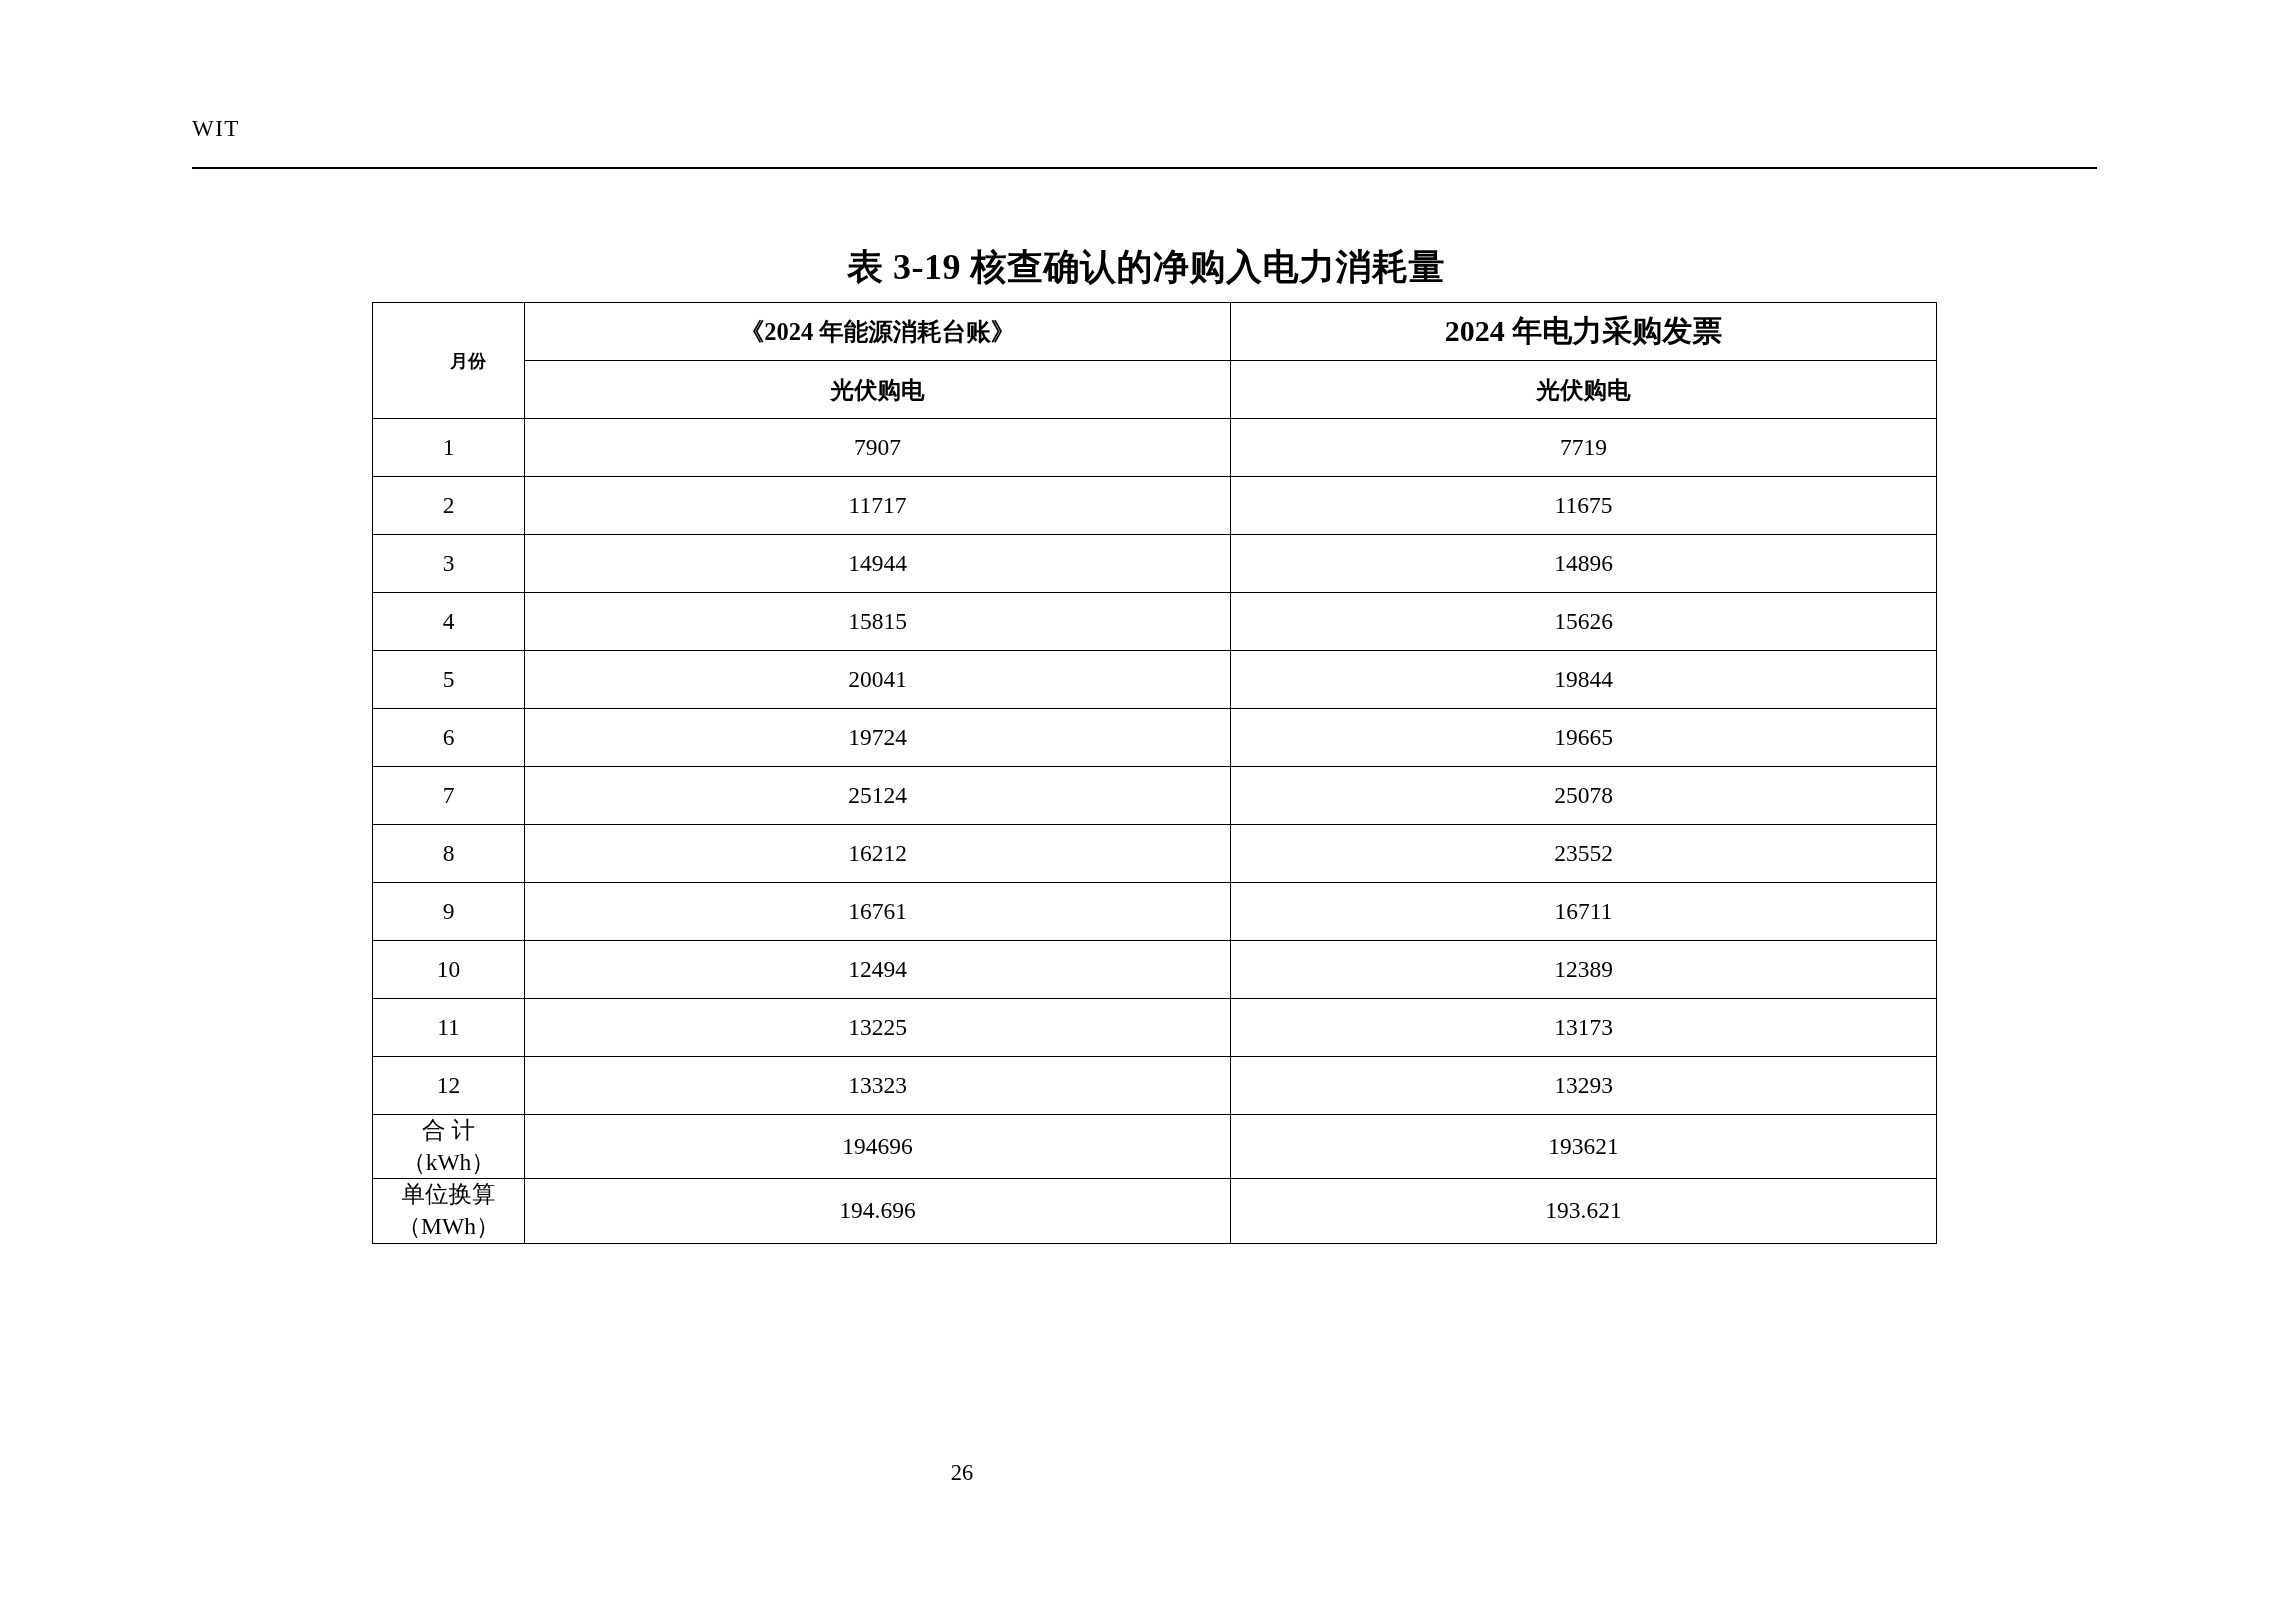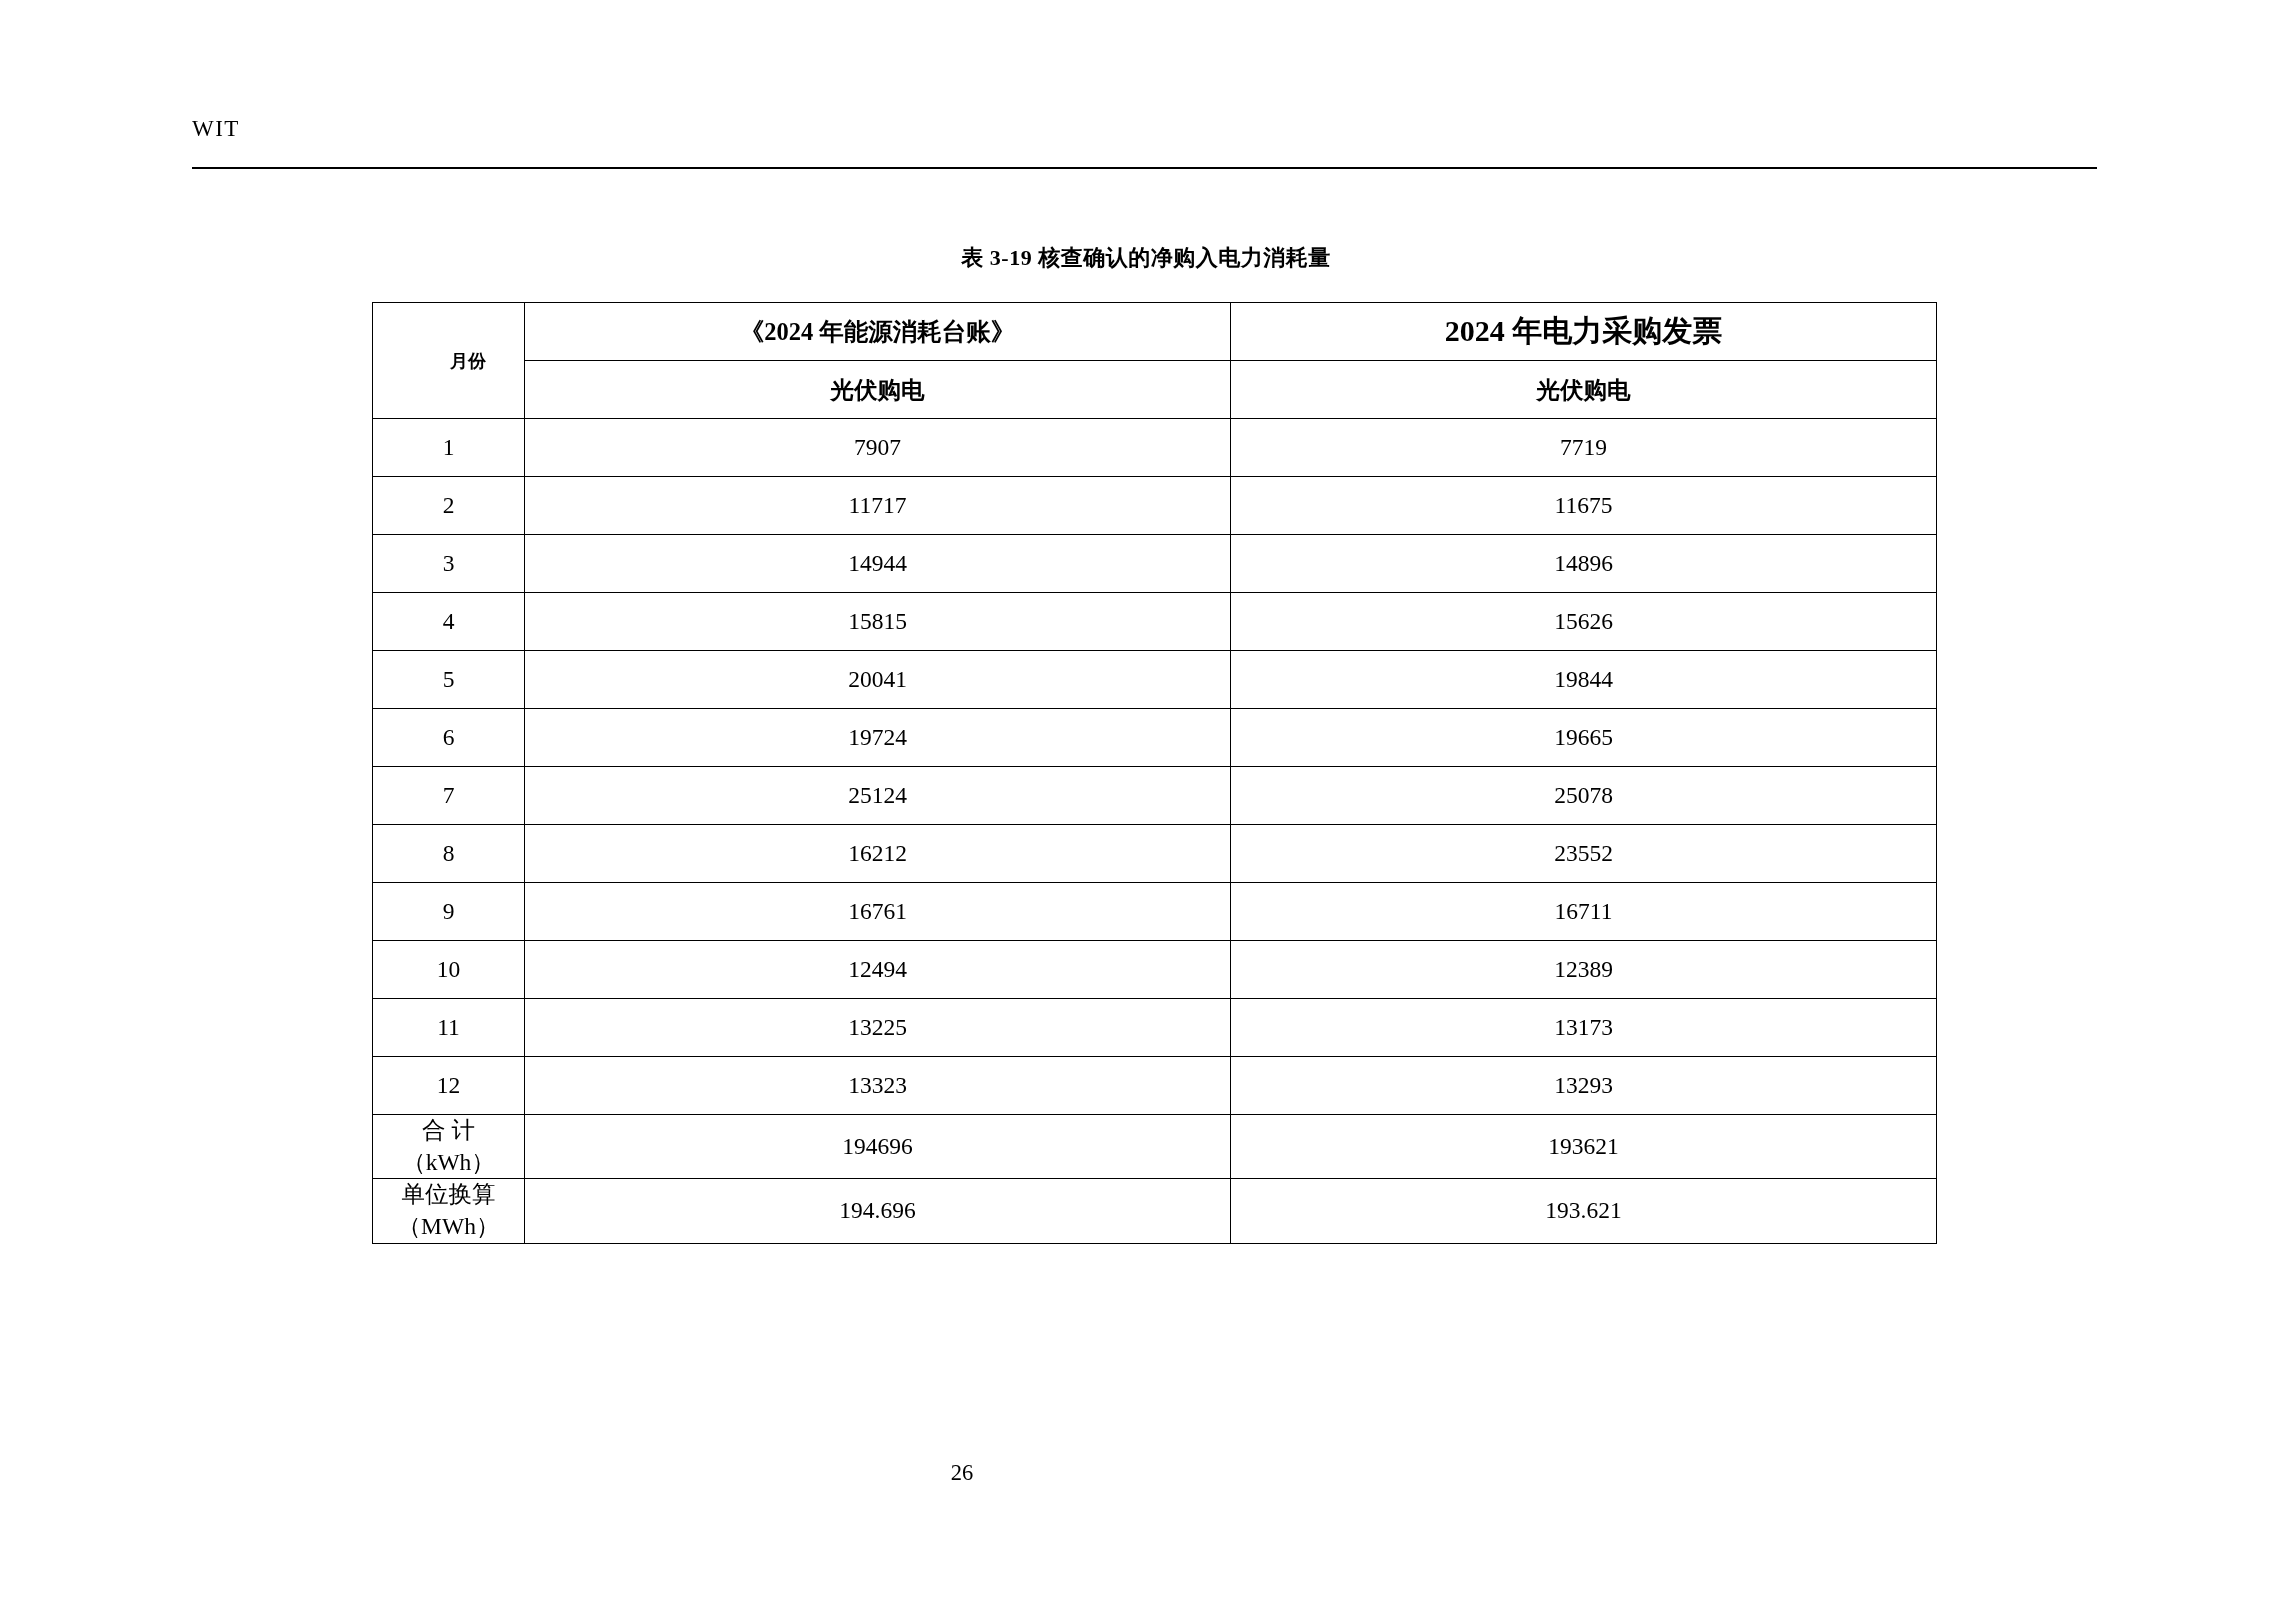--- a/index.html
+++ b/index.html
@@ -52,21 +52,21 @@
     height: 0;
     border-top: 2px solid #000000;
   }
   
   .table-title {
     position: absolute;
     top: 243px;
     left: 0;
     width: 2292px;
     text-align: center;
-    font-size: 22px;
+    font-size: 36px;
     font-weight: bold;
     letter-spacing: 0.5px;
   }
   
   .table-wrap {
     position: absolute;
     top: 302px;
     left: 372px;
     width: 1563px;
   }

